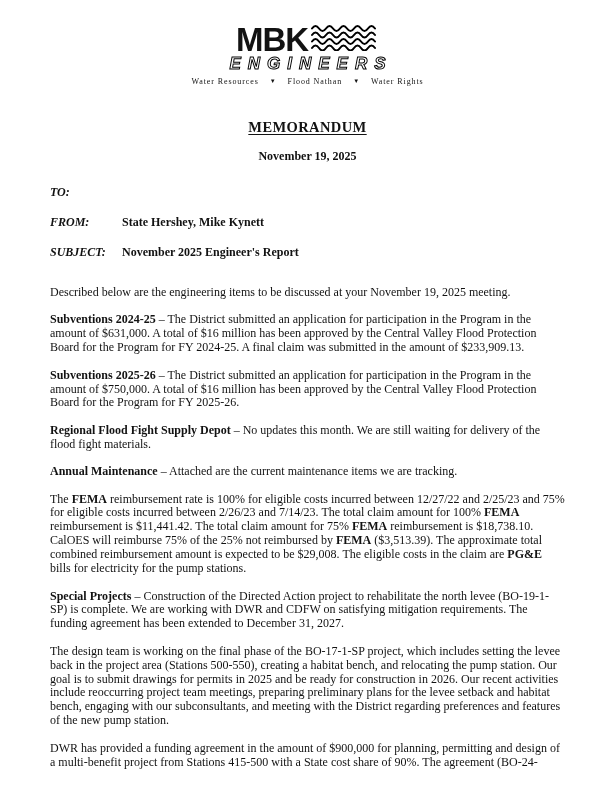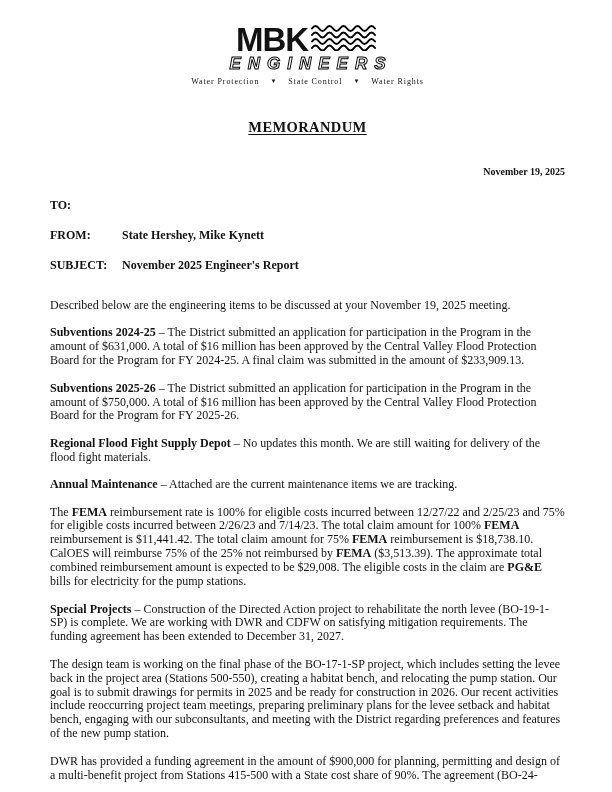--- a/index.html
+++ b/index.html
@@ -51,30 +51,30 @@
   .memo-title {
     text-align: center;
     font-weight: bold;
     font-size: 14.5px;
     letter-spacing: 0.4px;
     text-decoration: underline;
     text-underline-offset: 2px;
     margin-top: 33px;
   }
   .memo-date {
-    text-align: right;
+    text-align: center;
     font-weight: bold;
-    font-size: 10px;
-    margin-top: 30px;
+    font-size: 12px;
+    margin-top: 13px;
   }
 
   
   .fields { margin-top: 21px; font-size: 12px; font-weight: bold; }
   .field-row { display: flex; margin-bottom: 15px; }
-  .field-label { width: 72px; flex: 0 0 72px; }
+  .field-label { width: 72px; flex: 0 0 72px; font-style: italic; }
 
   
   .memo-body { margin-top: 26px; font-size: 12px; line-height: 1.16; }
   .memo-body p { margin: 0 0 13.5px 0; }
   .lead, .b { font-weight: bold; }
 </style>
 </head>
 <body>
 
 <div class="page">
@@ -90,21 +90,21 @@
               <path d="M1,11 q3.5,-5 7,0 t7,0 t7,0 t7,0 t7,0 t7,0 t7,0 t7,0 t7,0"></path>
               <path d="M1,17.5 q3.5,-5 7,0 t7,0 t7,0 t7,0 t7,0 t7,0 t7,0 t7,0 t7,0"></path>
               <path d="M1,24 q3.5,-5 7,0 t7,0 t7,0 t7,0 t7,0 t7,0 t7,0 t7,0 t7,0"></path>
             </g>
           </svg>
         </span>
       </div>
       <div class="division">ENGINEERS</div>
     </div>
     <div class="tagline">
-      <span>Water Protection</span><span class="sep">▼</span><span>State Control</span><span class="sep">▼</span><span>Water Rights</span>
+      <span>Water Resources</span><span class="sep">▼</span><span>Flood Nathan</span><span class="sep">▼</span><span>Water Rights</span>
     </div>
   </div>
 
   <div class="memo-title">MEMORANDUM</div>
   <div class="memo-date">November 19, 2025</div>
 
   <div class="fields">
     <div class="field-row">
       <span class="field-label">TO:</span>
     </div>

